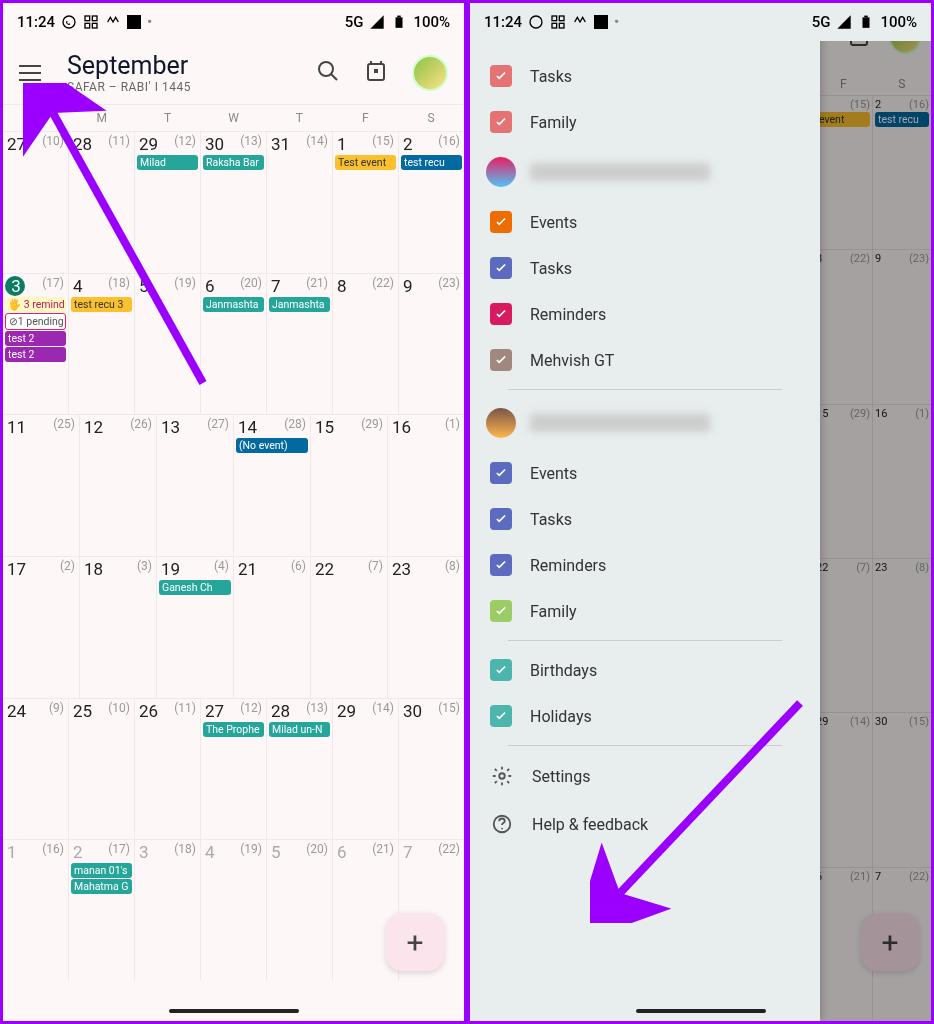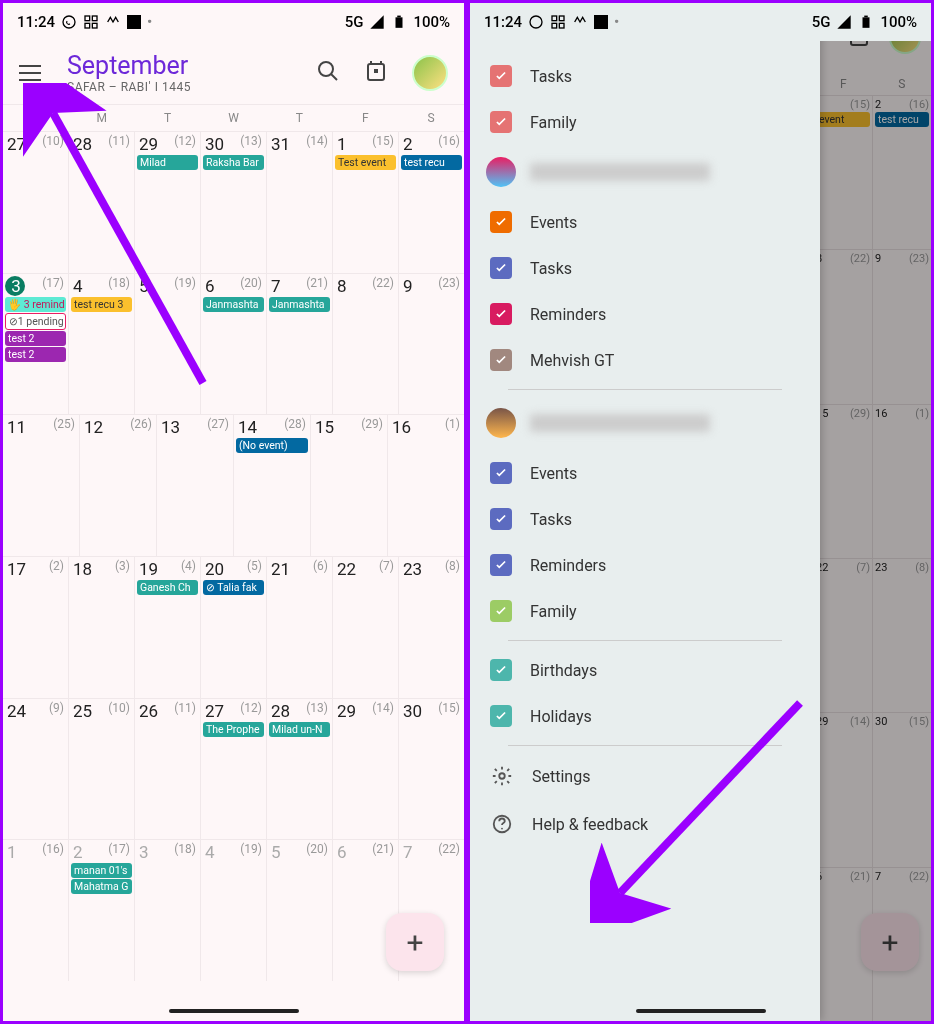--- a/index.html
+++ b/index.html
@@ -12,21 +12,21 @@
 
 .status{display:flex;align-items:center;justify-content:space-between;padding:8px 14px;height:38px;font-size:15px;color:#000;font-weight:500}
 .status-left,.status-right{display:flex;align-items:center;gap:6px}
 .sicon{width:16px;height:16px;display:inline-flex;align-items:center;justify-content:center}
 
 
 .header{display:flex;align-items:center;padding:10px 16px;gap:20px}
 .menu-btn{width:28px;height:28px;display:flex;flex-direction:column;justify-content:center;gap:5px}
 .menu-btn span{height:2px;background:#444;width:22px}
 .header-title{flex:1}
-.header-title .month{font-size:25px;color:#6d28d9}
+.header-title .month{font-size:25px;color:#0f172a}
 .header-title .sub{font-size:12px;color:#666;letter-spacing:0.5px}
 .header-actions{display:flex;align-items:center;gap:24px}
 .avatar{width:36px;height:36px;border-radius:50%;background:linear-gradient(135deg,#8bc34a,#ffe082);border:2px solid #cfc}
 
 
 .weekdays{display:flex;border-top:1px solid #f0e8ea}
 .wd{flex:1;text-align:center;font-size:12px;color:#888;padding:6px 0}
 .wd.sun{color:#0a7d62}
 
 
@@ -35,21 +35,21 @@
 .cell{flex:1;border-right:1px solid #f0e8ea;padding:2px 2px;position:relative;font-size:11px;overflow:hidden}
 .cell:last-child{border-right:none}
 .cell .dn{font-size:17px;color:#222;padding-left:2px}
 .cell .hn{float:right;color:#999;font-size:12px;padding-right:2px}
 .cell.today .dn{background:#0a7d62;color:#fff;border-radius:50%;width:20px;height:20px;display:inline-flex;align-items:center;justify-content:center}
 .cell.oct .dn{color:#aaa}
 .ev{font-size:10.5px;padding:1px 3px;border-radius:3px;margin-top:1px;white-space:nowrap;overflow:hidden;color:#fff}
 .ev.teal{background:#26a69a}
 .ev.yellow{background:#fbc02d;color:#333}
 .ev.red{background:#0369a1}
-.ev.pink{background:#5eead4;color:#c2185b}
+.ev.pink{background:#fef9c3;color:#c2185b}
 .ev.white{background:#fff;border:1px solid #e91e63;color:#555}
 .ev.purple{background:#9c27b0}
 
 
 .fab{position:absolute;bottom:50px;right:20px;width:58px;height:58px;background:#fce4ec;border-radius:16px;display:flex;align-items:center;justify-content:center;font-size:30px;color:#444;box-shadow:0 2px 6px rgba(0,0,0,0.15)}
 
 
 .navbar{position:absolute;bottom:8px;left:50%;transform:translateX(-50%);width:130px;height:4px;background:#222;border-radius:3px}
 
 
@@ -242,24 +242,20 @@
             <div><span class="dn">17</span><span class="hn">(2)</span></div>
           </div>
           <div class="cell">
             <div><span class="dn">18</span><span class="hn">(3)</span></div>
           </div>
           <div class="cell">
             <div><span class="dn">19</span><span class="hn">(4)</span></div>
             <div class="ev teal">Ganesh Ch</div>
           </div>
           <div class="cell">
-            <div><span class="dn">20</span><span class="hn">(5)</span></div>
-            <div class="ev red">⊘ Talia fak</div>
-          </div>
-          <div class="cell">
             <div><span class="dn">21</span><span class="hn">(6)</span></div>
           </div>
           <div class="cell">
             <div><span class="dn">22</span><span class="hn">(7)</span></div>
           </div>
           <div class="cell">
             <div><span class="dn">23</span><span class="hn">(8)</span></div>
           </div>
         </div>
         <div class="week">

